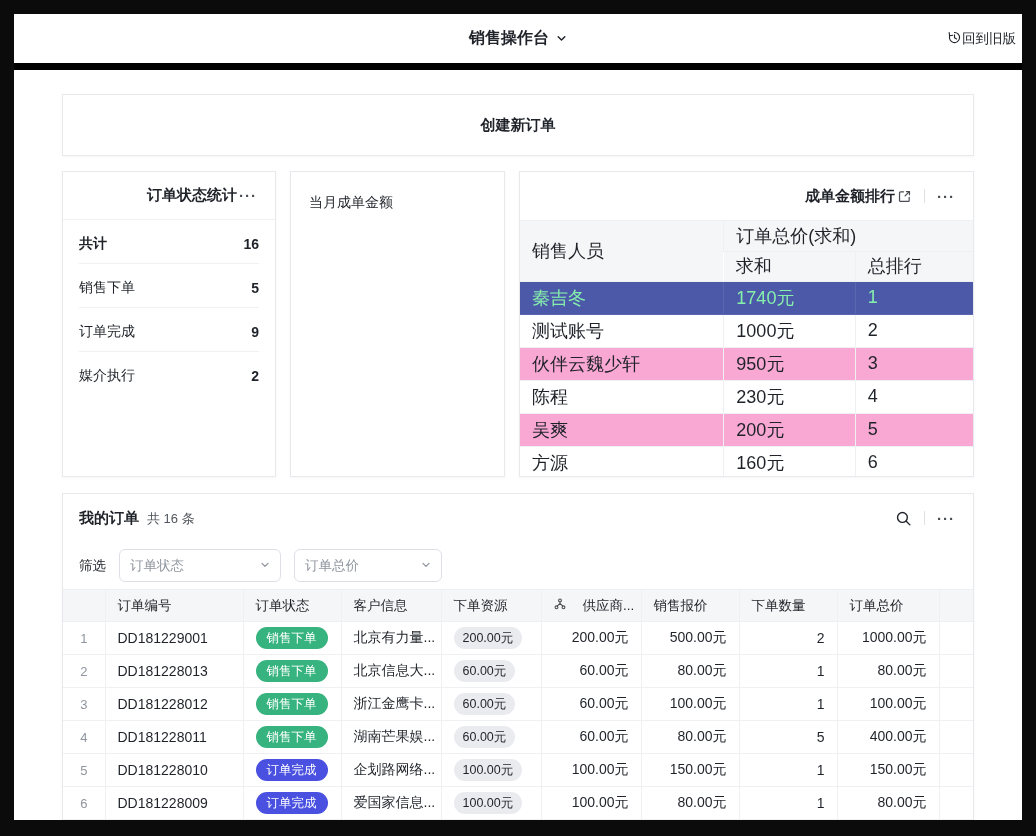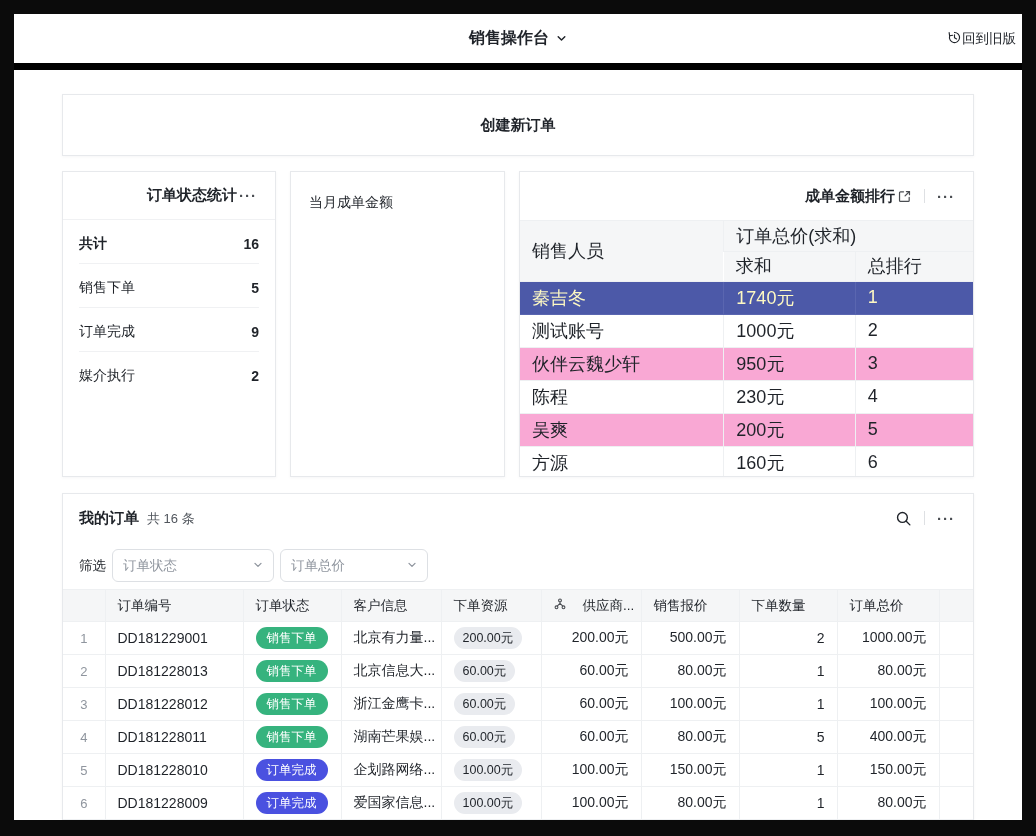--- a/index.html
+++ b/index.html
@@ -52,28 +52,28 @@
   .rk-wrap{flex:1;overflow:hidden;border-top:1px solid #eef0f2}
   table.rk{width:100%;border-collapse:collapse;table-layout:fixed}
   .rk th,.rk td{padding:0 12px;font-size:18px;font-weight:400;text-align:left;border-bottom:1px solid #eef0f2;white-space:nowrap;overflow:hidden}
   .rk th+th,.rk td+td{border-left:1px solid #eef0f2}
   .rk thead th{background:#f5f6f7;height:30px}
   .rk tbody td{height:33px}
   .rk th.rowspan{border-left:none}
   .rk tbody tr:nth-child(2n+3){background:#f9a8d4}
   .rk tbody tr{cursor:pointer}
   .rk tbody tr.hl{background:#4c59a8}
-  .rk tbody tr.hl td{color:#fef9c3;border-color:#5a66b0}
+  .rk tbody tr.hl td{color:#86efac;border-color:#5a66b0}
 
   
   .card-orders{margin-top:16px}
   .oc-head{height:48px;display:flex;align-items:center;justify-content:space-between;padding:0 16px}
   .oc-title-wrap{display:flex;align-items:baseline;gap:8px}
   .oc-count{font-size:13px;color:#51565d}
-  .filter-row{height:47px;display:flex;align-items:center;gap:6px;padding:0 16px}
+  .filter-row{height:47px;display:flex;align-items:center;gap:13px;padding:0 16px}
   .filter-label{font-size:13.5px}
   .select{height:33px;border:1px solid #dde0e4;border-radius:6px;display:flex;align-items:center;justify-content:space-between;padding:0 10px;font-size:13.5px;color:#8f959e;cursor:pointer;background:#fff}
   .select.w1{width:162px}
   .select.w2{width:148px}
 
   table.ot{width:100%;border-collapse:collapse;table-layout:fixed}
   .ot th,.ot td{padding:0 12px;font-size:13.5px;font-weight:400;text-align:left;border-bottom:1px solid #eef0f2;white-space:nowrap;overflow:hidden}
   .ot th+th,.ot td+td{border-left:1px solid #eef0f2}
   .ot thead th{background:#f5f6f7;height:32px;border-top:1px solid #eef0f2}
   .ot tbody td{height:33px;font-size:14px}

